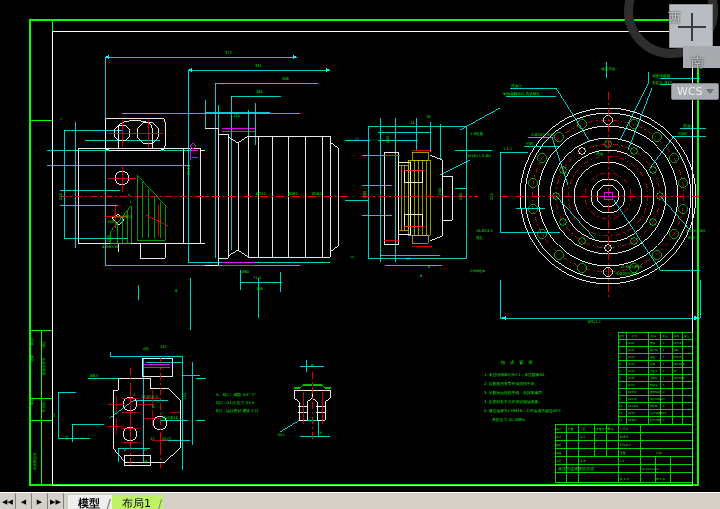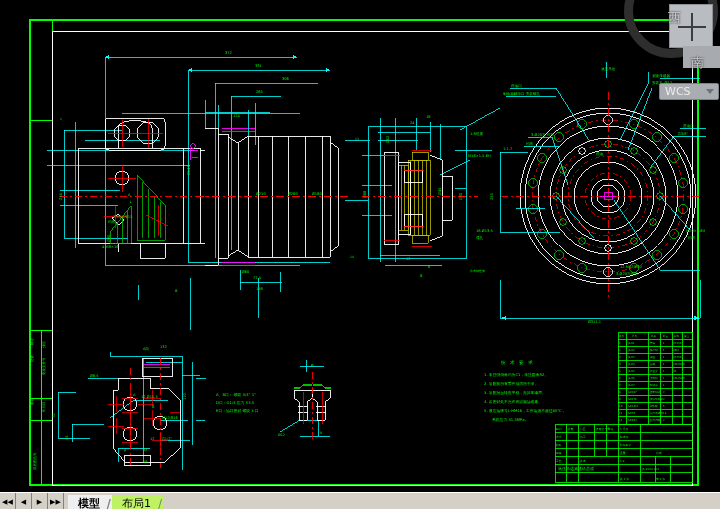--- a/index.html
+++ b/index.html
@@ -32,21 +32,21 @@
     position:absolute; right:0px; top:46px; width:37px; height:22px;
     background:#a7aaae;
   }
   .vc-dir {
     position:absolute; color:#c9ccd0; font-size:13px; line-height:13px;
     font-family:"DejaVu Sans",sans-serif; text-shadow:0 0 2px #000;
   }
   .vc-dir.west { left:10px; top:11px; }
   .vc-dir.south{ left:33px; top:56px; }
   #wcs {
-    position:absolute; right:1px; top:83px; width:60px; height:17px;
+    position:absolute; right:1px; top:83px; width:48px; height:17px;
     background:#a9acb0; border:1px solid #7e8287; border-radius:2px;
     color:#ededed; font-size:11px; line-height:15px; padding-left:5px;
     font-family:"DejaVu Sans",sans-serif;
   }
   #wcs .cv { position:absolute; right:4px; top:5px; width:0;height:0;
     border-left:4px solid transparent; border-right:4px solid transparent;
     border-top:5px solid #6f7378; }
 
   
   #statusbar {

